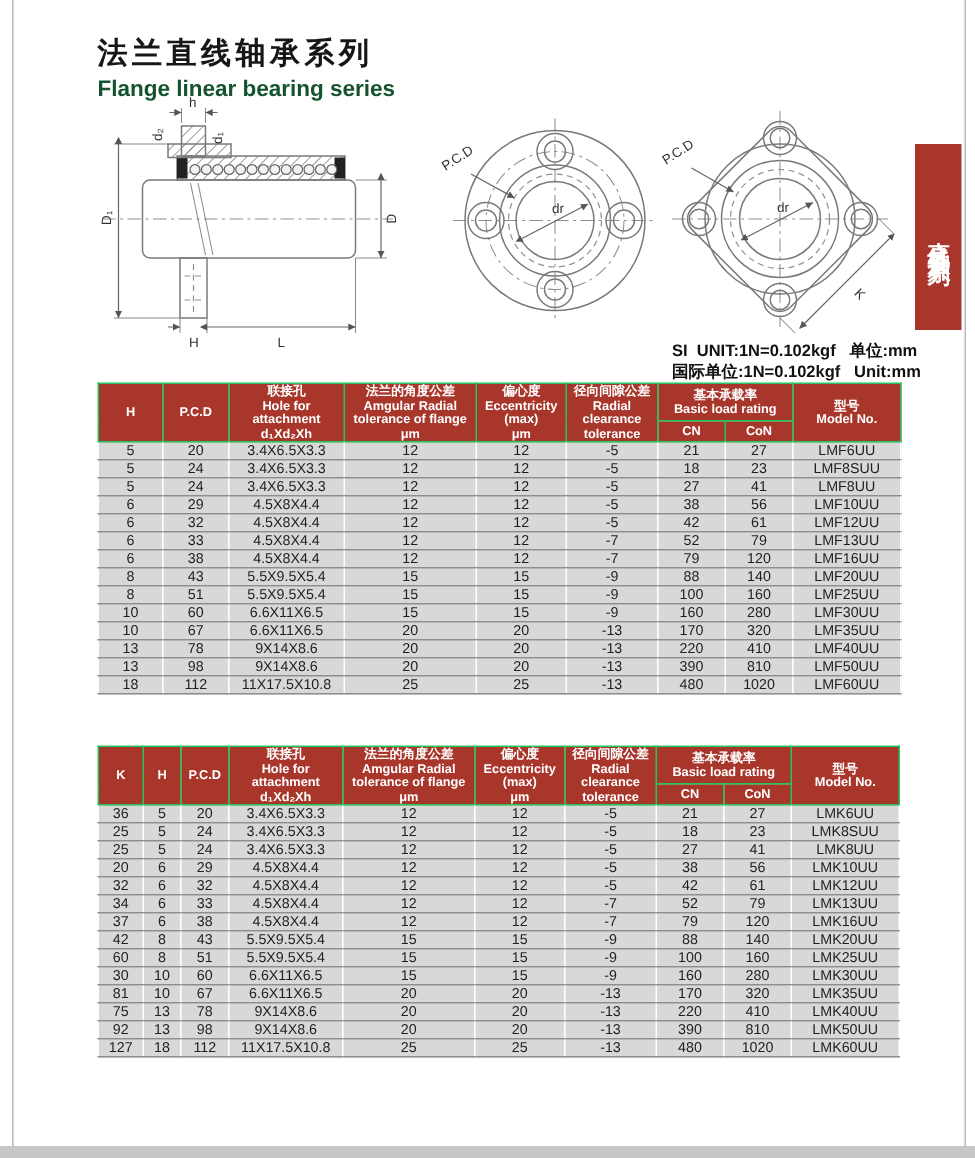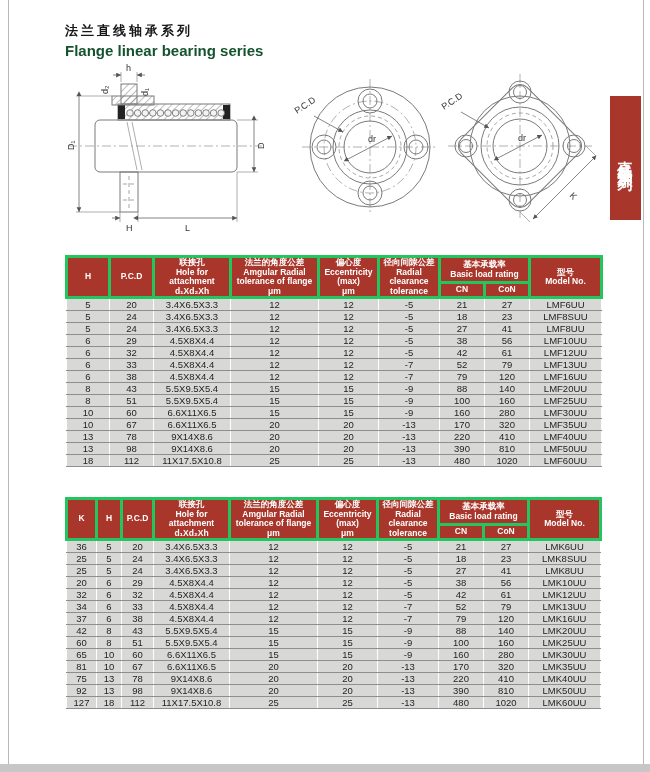--- a/index.html
+++ b/index.html
@@ -2,41 +2,41 @@
 <html style="--header-red: #a8362b; --row-gray: #d8d8d6; --banner-red: #a8362b;"><head>
 <meta charset="utf-8">
 <style>
   html,body{margin:0;padding:0;background:#ffffff;}
   #page{position:relative;width:650px;height:772px;background:#ffffff;overflow:hidden;
         font-family:"Liberation Sans",sans-serif;color:#1a1a1a;}
   .vline{position:absolute;top:0;width:1px;height:772px;background:#b8b8b8;}
   #bottom-bar{position:absolute;left:0;top:764px;width:650px;height:8px;background:#c7c7c7;}
 
   #title-block{position:absolute;left:65px;top:22px;}
-  #title-cn{font-size:13px;font-weight:bold;letter-spacing:3px;color:#161616;}
+  #title-cn{font-size:20px;font-weight:bold;letter-spacing:3px;color:#161616;}
   #title-en{font-size:15px;font-weight:bold;color:#14532d;margin-top:2px;}
 
   #unit-note{position:absolute;left:448px;top:228px;font-size:11px;font-weight:bold;
              line-height:13.5px;color:#111;white-space:pre;}
 
   #side-banner{position:absolute;left:610px;top:96px;width:31px;height:124px;
                background:var(--header-red,#a8362b);display:flex;align-items:center;justify-content:center;}
   #side-banner span{writing-mode:vertical-rl;text-orientation:upright;color:#fff;
                     font-size:15px;font-weight:bold;letter-spacing:3px;line-height:31px;}
 
   svg text{font-family:"Liberation Sans",sans-serif;}
   .ol{fill:none;stroke:#7a7a7a;stroke-width:1;}
   .thin{fill:none;stroke:#8a8a8a;stroke-width:.7;}
   .cdash{fill:none;stroke:#8f8f8f;stroke-width:.7;stroke-dasharray:9 3 2 3;}
   .dash{fill:none;stroke:#8f8f8f;stroke-width:.8;stroke-dasharray:4 3;}
   .dim{fill:none;stroke:#666;stroke-width:.8;}
   .lbl{font-size:9px;fill:#333;}
 
   table.dt{position:absolute;border-collapse:collapse;table-layout:fixed;}
-  table.dt th{background:var(--header-red,#a8362b);color:#fff;border:3px solid #22c55e;
+  table.dt th{background:var(--header-red,#a8362b);color:#fff;border:1px solid #22c55e;
               font-size:8.5px;font-weight:bold;line-height:9.5px;padding:0 1px;
               text-align:center;vertical-align:middle;white-space:pre-line;}
   table.dt thead tr:first-child th{height:23px;}
   table.dt thead tr:last-child th{height:12px;text-align:center;}
   table.dt tbody td{background:#d8d8d6;color:#1f1f1f;font-size:9.5px;text-align:center;
                     height:11px;line-height:11px;padding:0;
                     border-left:1px solid #fff;border-right:1px solid #fff;
                     border-top:1px solid #f4f4f2;border-bottom:1px solid #8e8e8c;}
   #table1{left:65px;top:255px;width:535px;}
   #table2{left:65px;top:497px;width:534px;}
@@ -52,20 +52,21 @@
 
   <div id="title-block">
     <div id="title-cn">法兰直线轴承系列</div>
     <div id="title-en">Flange linear bearing series</div>
   </div>
 
   <div id="side-banner">
     <span>直线轴承系列</span>
   </div>
 
+  <div id="unit-note"><span>SI  UNIT:1N=0.102kgf   单位:mm</span><br><span>国际单位:1N=0.102kgf   Unit:mm</span></div>
 
   <svg style="position:absolute;left:55px;top:60px" width="550" height="195" viewBox="55 60 550 195">
     <defs>
       <pattern id="hatch" width="5" height="5" patternUnits="userSpaceOnUse" patternTransform="rotate(45)">
         <line x1="0" y1="0" x2="0" y2="5" stroke="#8a8a8a" stroke-width="1.1"></line>
       </pattern>
       <marker id="arr" markerWidth="8" markerHeight="8" refX="6" refY="3" orient="auto">
         <path d="M0,0 L6,3 L0,6 Z" fill="#555"></path>
       </marker>
       <marker id="arrs" markerWidth="8" markerHeight="8" refX="0" refY="3" orient="auto-start-reverse">
@@ -532,21 +533,21 @@
           <td>51</td>
           <td>5.5X9.5X5.4</td>
           <td>15</td>
           <td>15</td>
           <td>-9</td>
           <td>100</td>
           <td>160</td>
           <td>LMK25UU</td>
         </tr>
         <tr>
-          <td>65</td>
+          <td>30</td>
           <td>10</td>
           <td>60</td>
           <td>6.6X11X6.5</td>
           <td>15</td>
           <td>15</td>
           <td>-9</td>
           <td>160</td>
           <td>280</td>
           <td>LMK30UU</td>
         </tr>

